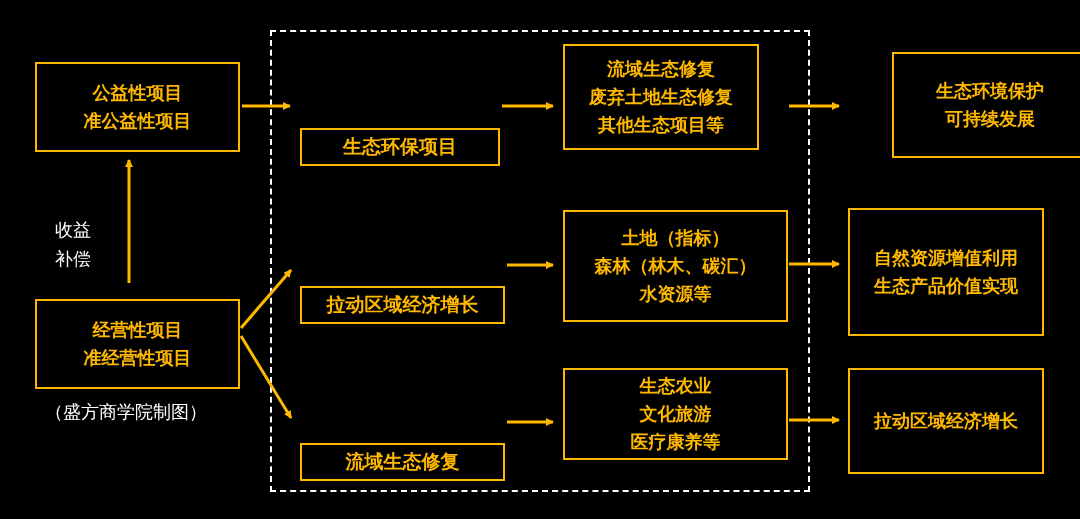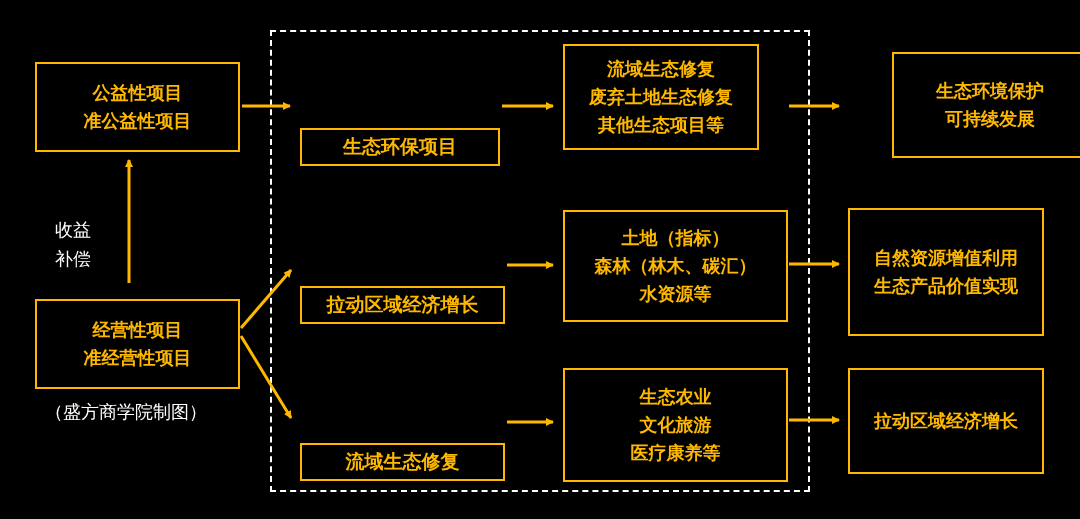--- a/index.html
+++ b/index.html
@@ -119,21 +119,21 @@
   <div class="box small-box" style="left:300px; top:403px; width:205px; height:38px;">流域生态修复</div>
 
   <div class="box" style="left:563px; top:44px; width:196px; height:106px;">流域生态修复
 废弃土地生态修复
 其他生态项目等</div>
 
   <div class="box" style="left:563px; top:210px; width:225px; height:112px;">土地（指标）
 森林（林木、碳汇）
 水资源等</div>
 
-  <div class="box" style="left:563px; top:368px; width:225px; height:114px;">生态农业
+  <div class="box" style="left:563px; top:368px; width:225px; height:92px;">生态农业
 文化旅游
 医疗康养等</div>
 
   <div class="box" style="left:848px; top:52px; width:196px; height:106px;margin-left:44px;">生态环境保护
 可持续发展</div>
 
   <div class="box" style="left:848px; top:208px; width:196px; height:128px;">自然资源增值利用
 生态产品价值实现</div>
 
   <div class="box" style="left:848px; top:368px; width:196px; height:106px;">拉动区域经济增长</div>

